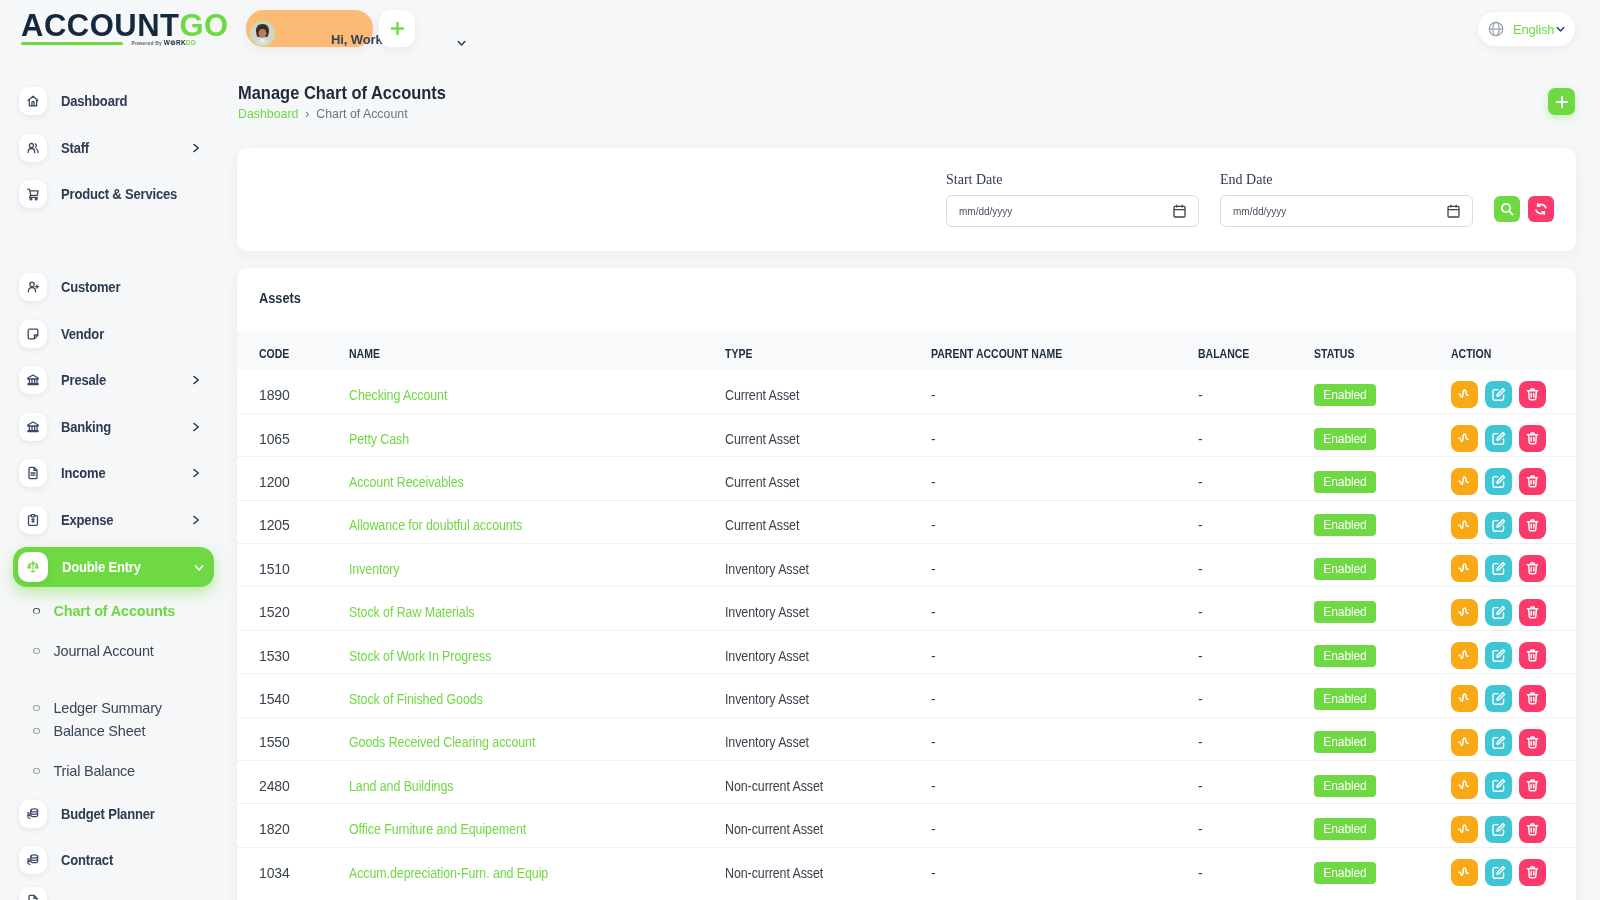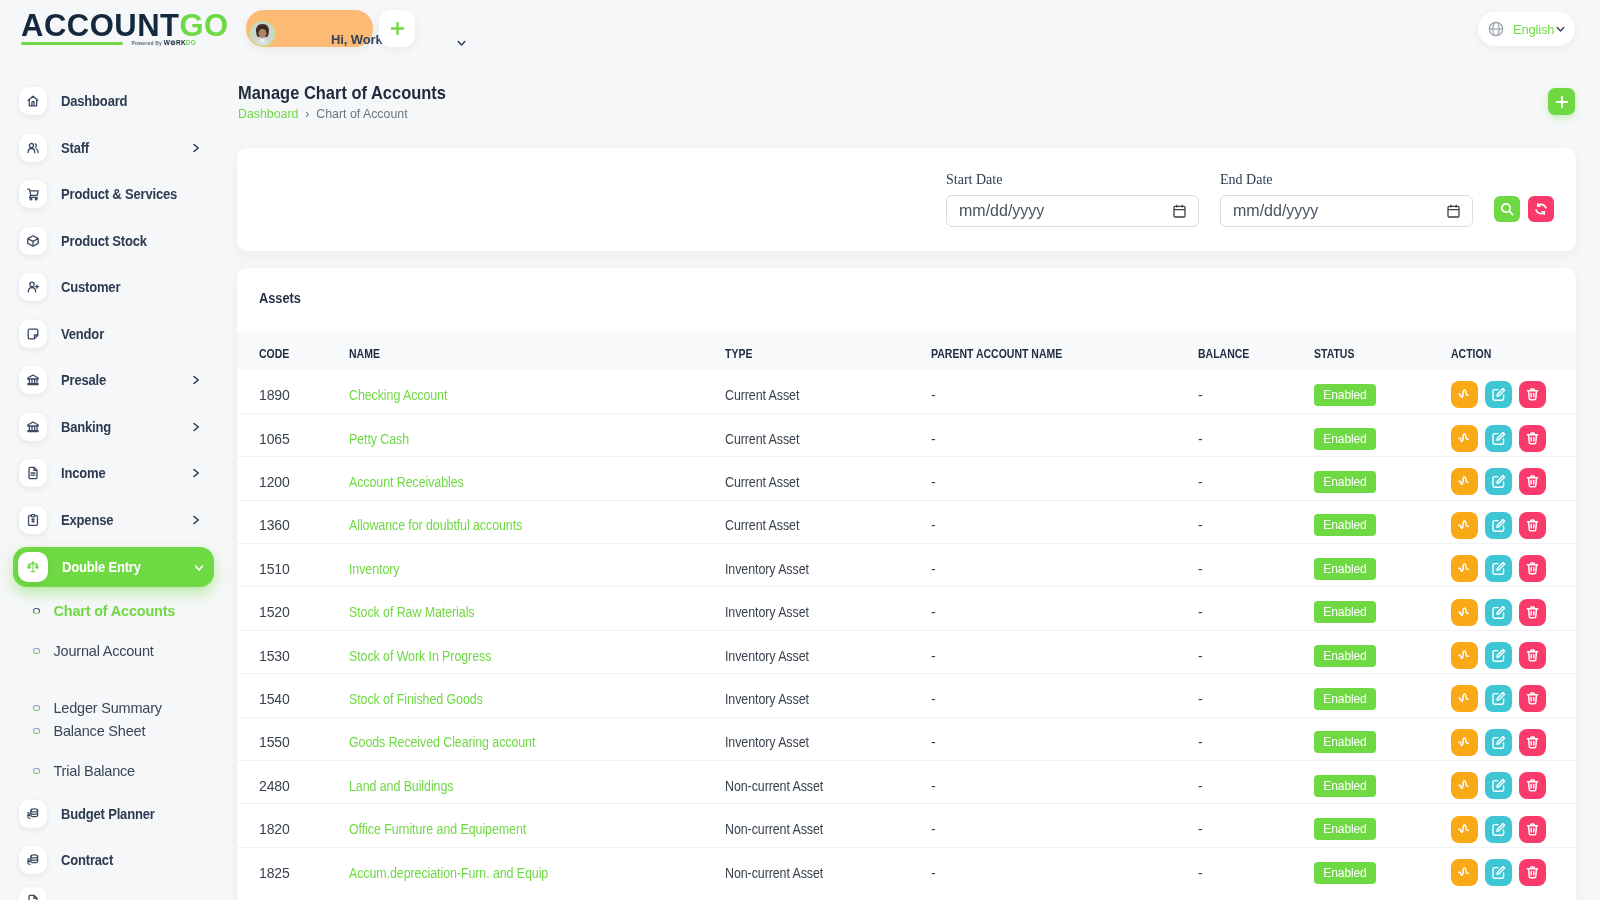--- a/index.html
+++ b/index.html
@@ -25,21 +25,21 @@
   .smi.on .t { color:#6fd943; font-weight:bold; } .smi.on .ring { border-color:#4a576e; border-bottom-color:#6fd943; }
   
   #title { position:absolute; left:238px; top:82px; font-size:18.5px; font-weight:bold; color:#212b3b; transform:scaleX(.89); transform-origin:left; }
   #crumb { position:absolute; left:238px; top:106px; font-size:13px; color:#6c757d; transform:scaleX(.95); transform-origin:left; }
   #crumb a { color:#6fd943; text-decoration:none; }
   #addbtn { position:absolute; left:1548px; top:88px; width:27px; height:27px; background:#6fd943; border-radius:7px; display:flex; align-items:center; justify-content:center; box-shadow:0 3px 7px rgba(111,217,67,.35); }
   .card { position:absolute; left:237px; width:1339px; background:#fff; border-radius:10px; box-shadow:0 4px 14px rgba(25,35,60,.05); }
   #fcard { top:148px; height:103px; }
   #tcard { top:268px; height:660px; overflow:hidden; }
   .flabel { position:absolute; font-size:14px; color:#2c3a52;font-family:Liberation Serif, serif; }
-  .finput { position:absolute; height:32px; border:1px solid #d8dde3; border-radius:6px; background:#fff; color:#495260; font-size:16px; display:flex; align-items:center; padding:0 12px; justify-content:space-between; }
+  .finput { position:absolute; height:32px; border:1px solid #d8dde3; border-radius:6px; background:#fff; color:#495260; font-size:10px; display:flex; align-items:center; padding:0 12px; justify-content:space-between; }
   .fbtn { position:absolute; width:26px; height:26px; border-radius:6px; display:flex; align-items:center; justify-content:center; }
   
   #assets { position:absolute; left:22px; top:22px; font-size:14.5px; font-weight:bold; color:#1f2c44; transform:scaleX(.88); transform-origin:left; }
   table { border-collapse:collapse; table-layout:fixed; width:1339px; position:absolute; top:63px; left:0; }
   thead td { background:#f8f9fb; font-weight:bold; font-size:12.5px; color:#212d42; height:39px; }
   td { padding:7px 0 0 15px; vertical-align:middle; }
   td:first-child { padding-left:22px; }
   tbody td { height:43.4px; border-bottom:1px solid #f0f1f4; font-size:14px; color:#39424e; letter-spacing:-.1px; }
   tbody tr:last-child td { border-bottom:none; }
   .nm { color:#6fd943; }
@@ -127,28 +127,20 @@
     <div class="mi" style="top:175px;">
       <span class="ic">
         <svg width="14" height="14" viewBox="0 0 14 14" style="stroke:#3b4a63;stroke-width:1.3;stroke-linecap:round;stroke-linejoin:round;">
           <path d="M1.8 2.2 h1.5 l.5 1.6 m0 0 h8.4 l-1 4.6 h-6.4 l-1-4.6z M4.3 8.4 l-.6 1.9 h7.6" fill="none"></path>
           <circle cx="5" cy="11.9" r=".9" fill="none"></circle>
           <circle cx="10.2" cy="11.9" r=".9" fill="none"></circle>
         </svg>
       </span>
       <span class="txt">Product &amp; Services</span>
     </div>
-    <div class="mi" style="top:221.5px;">
-      <span class="ic">
-        <svg width="14" height="14" viewBox="0 0 14 14" style="stroke:#3b4a63;stroke-width:1.3;stroke-linecap:round;stroke-linejoin:round;">
-          <path d="M7 1.8 L12.2 4.6 V9.4 L7 12.2 L1.8 9.4 V4.6 Z M1.8 4.6 L7 7.4 L12.2 4.6 M7 7.4 V12.2" fill="none"></path>
-        </svg>
-      </span>
-      <span class="txt">Product Stock</span>
-    </div>
     <div class="mi" style="top:268px;">
       <span class="ic">
         <svg width="14" height="14" viewBox="0 0 14 14" style="stroke:#3b4a63;stroke-width:1.3;stroke-linecap:round;stroke-linejoin:round;">
           <circle cx="6" cy="4.4" r="2.2" fill="none"></circle>
           <path d="M2.4 11.8 v-.7 a3.6 3.6 0 0 1 7.2 0 v.7 M11 5.2 v3 M9.5 6.7 h3" fill="none"></path>
         </svg>
       </span>
       <span class="txt">Customer</span>
     </div>
     <div class="mi" style="top:314.5px;">
@@ -399,21 +391,21 @@
             </span><span class="abtn pink">
               <svg width="15" height="15" viewBox="0 0 15 15">
                 <path d="M2.4 3.8h10.2" stroke="#fff" stroke-width="1.5" stroke-linecap="round"></path>
                 <path d="M5.6 3.6v-.5a1 1 0 0 1 1-1h1.8a1 1 0 0 1 1 1v.5" fill="none" stroke="#fff" stroke-width="1.5"></path>
                 <path d="M3.6 4l.6 7.5a1.4 1.4 0 0 0 1.4 1.2h3.8a1.4 1.4 0 0 0 1.4-1.2L11.4 4" fill="none" stroke="#fff" stroke-width="1.5"></path>
                 <path d="M6.2 6.5v3.6M8.8 6.5v3.6" stroke="#fff" stroke-width="1.5" stroke-linecap="round"></path>
               </svg>
             </span></td>
         </tr>
         <tr>
-          <td>1360</td>
+          <td>1205</td>
           <td class="nm"><span class="cx">Allowance for doubtful accounts</span></td>
           <td><span class="cx">Current Asset</span></td>
           <td>-</td>
           <td>-</td>
           <td><span class="badge">Enabled</span></td>
           <td><span class="abtn orange">
               <svg width="15" height="15" viewBox="0 0 15 15">
                 <path d="M1.9 7.2 h1 c.9 0 .6 3.1 1.9 3.1 c1.2 0 1.1-2.6 1.2-4.2 c.1-1.7.4-3 1.5-3 c1.2 0 1.4 1.6 1.5 3.2 c.1 1.4.3 1.9 1.2 1.9 h1" fill="none" stroke="#fff" stroke-width="1.5" stroke-linecap="round"></path>
               </svg>
             </span><span class="abtn teal">
@@ -599,21 +591,21 @@
             </span><span class="abtn pink">
               <svg width="15" height="15" viewBox="0 0 15 15">
                 <path d="M2.4 3.8h10.2" stroke="#fff" stroke-width="1.5" stroke-linecap="round"></path>
                 <path d="M5.6 3.6v-.5a1 1 0 0 1 1-1h1.8a1 1 0 0 1 1 1v.5" fill="none" stroke="#fff" stroke-width="1.5"></path>
                 <path d="M3.6 4l.6 7.5a1.4 1.4 0 0 0 1.4 1.2h3.8a1.4 1.4 0 0 0 1.4-1.2L11.4 4" fill="none" stroke="#fff" stroke-width="1.5"></path>
                 <path d="M6.2 6.5v3.6M8.8 6.5v3.6" stroke="#fff" stroke-width="1.5" stroke-linecap="round"></path>
               </svg>
             </span></td>
         </tr>
         <tr>
-          <td>1825</td>
+          <td>1034</td>
           <td class="nm"><span class="cx">Accum.depreciation-Furn. and Equip</span></td>
           <td><span class="cx">Non-current Asset</span></td>
           <td>-</td>
           <td>-</td>
           <td><span class="badge">Enabled</span></td>
           <td><span class="abtn orange">
               <svg width="15" height="15" viewBox="0 0 15 15">
                 <path d="M1.9 7.2 h1 c.9 0 .6 3.1 1.9 3.1 c1.2 0 1.1-2.6 1.2-4.2 c.1-1.7.4-3 1.5-3 c1.2 0 1.4 1.6 1.5 3.2 c.1 1.4.3 1.9 1.2 1.9 h1" fill="none" stroke="#fff" stroke-width="1.5" stroke-linecap="round"></path>
               </svg>
             </span><span class="abtn teal">

